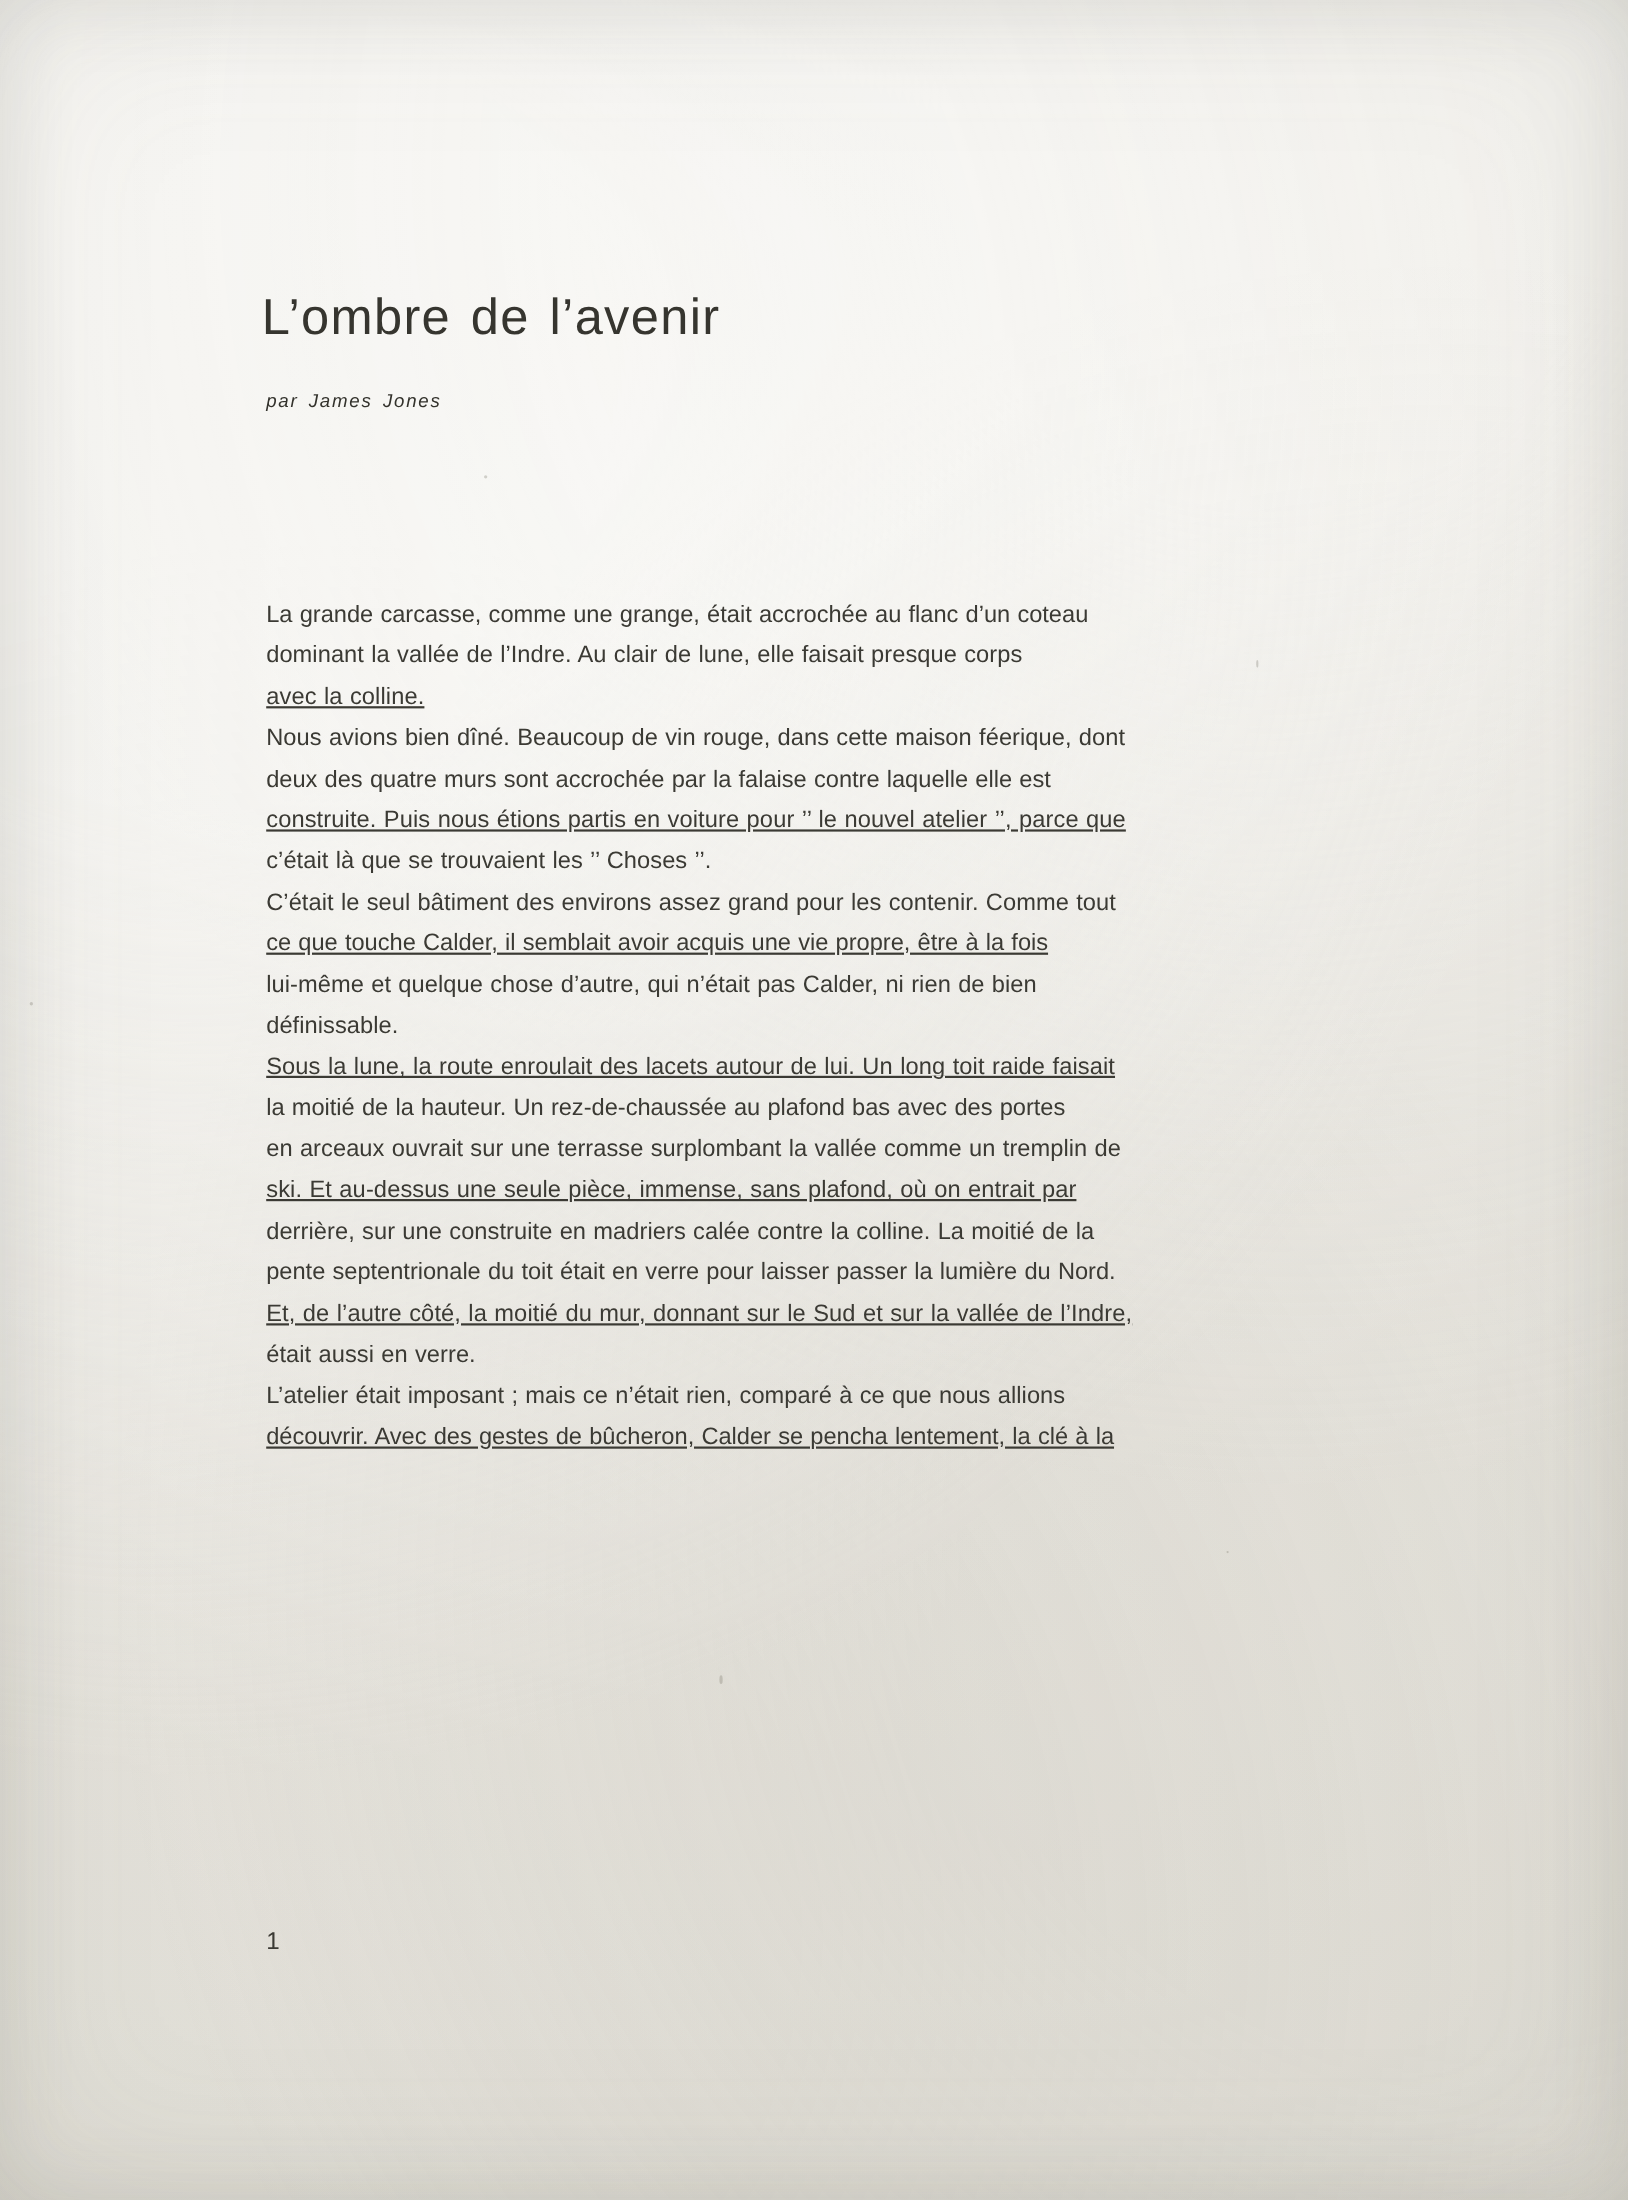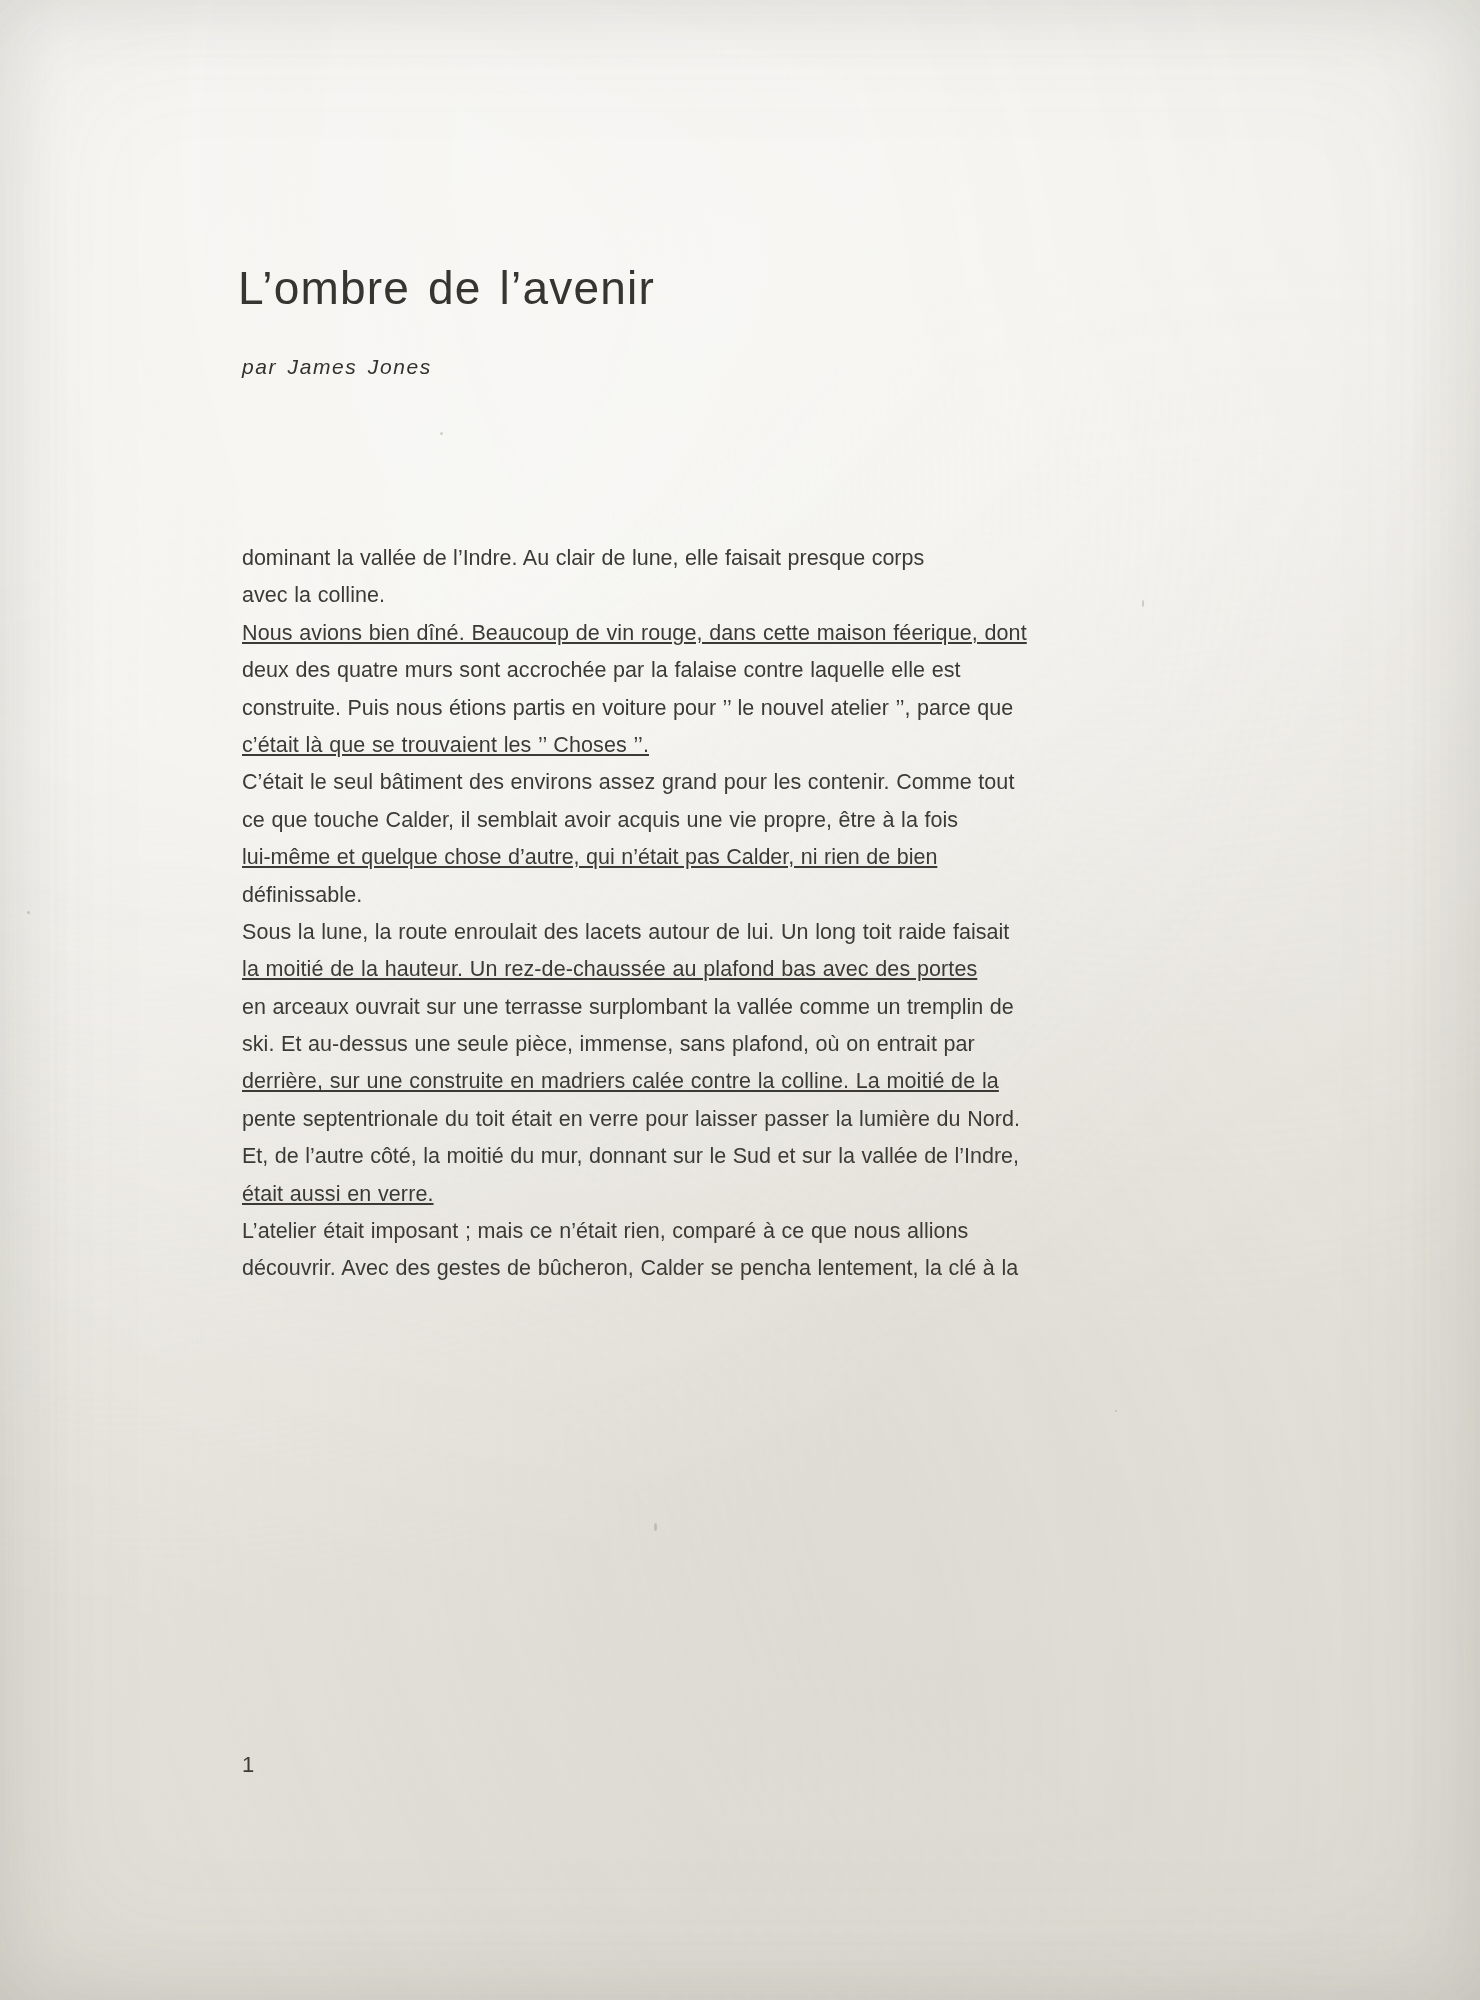--- a/index.html
+++ b/index.html
@@ -70,21 +70,21 @@
     word-spacing: 4px;
     color: #36352f;
     white-space: pre;
     line-height: 1.1;
   }
 
   .byline {
     position: absolute;
     left: 4px;
     top: 355px;
-    font-size: 21px;
+    font-size: 17px;
     font-style: italic;
     font-weight: 400;
     letter-spacing: 1.6px;
     word-spacing: 3px;
     color: #33322c;
     white-space: pre;
   }
 
   .body {
     position: absolute;
@@ -130,20 +130,21 @@
   <div class="speck" style="left:27px; top:911px; width:3px; height:3px;"></div>
   <div class="speck" style="left:1115px; top:1410px; width:2px; height:2px;"></div>
 
   <div class="content">
 
     <h1 class="title">L’ombre de l’avenir</h1>
 
     <div class="byline">par James Jones</div>
 
     <div class="body">
+        <span class="ln">La grande carcasse, comme une grange, était accrochée au flanc d’un coteau</span>
         <span class="ln">dominant la vallée de l’Indre. Au clair de lune, elle faisait presque corps</span>
         <span class="ln">avec la colline.</span>
         <span class="ln">Nous avions bien dîné. Beaucoup de vin rouge, dans cette maison féerique, dont</span>
         <span class="ln">deux des quatre murs sont accrochée par la falaise contre laquelle elle est</span>
         <span class="ln">construite. Puis nous étions partis en voiture pour ’’ le nouvel atelier ’’, parce que</span>
         <span class="ln">c’était là que se trouvaient les ’’ Choses ’’.</span>
         <span class="ln">C’était le seul bâtiment des environs assez grand pour les contenir. Comme tout</span>
         <span class="ln">ce que touche Calder, il semblait avoir acquis une vie propre, être à la fois</span>
         <span class="ln">lui-même et quelque chose d’autre, qui n’était pas Calder, ni rien de bien</span>
         <span class="ln">définissable.</span>

